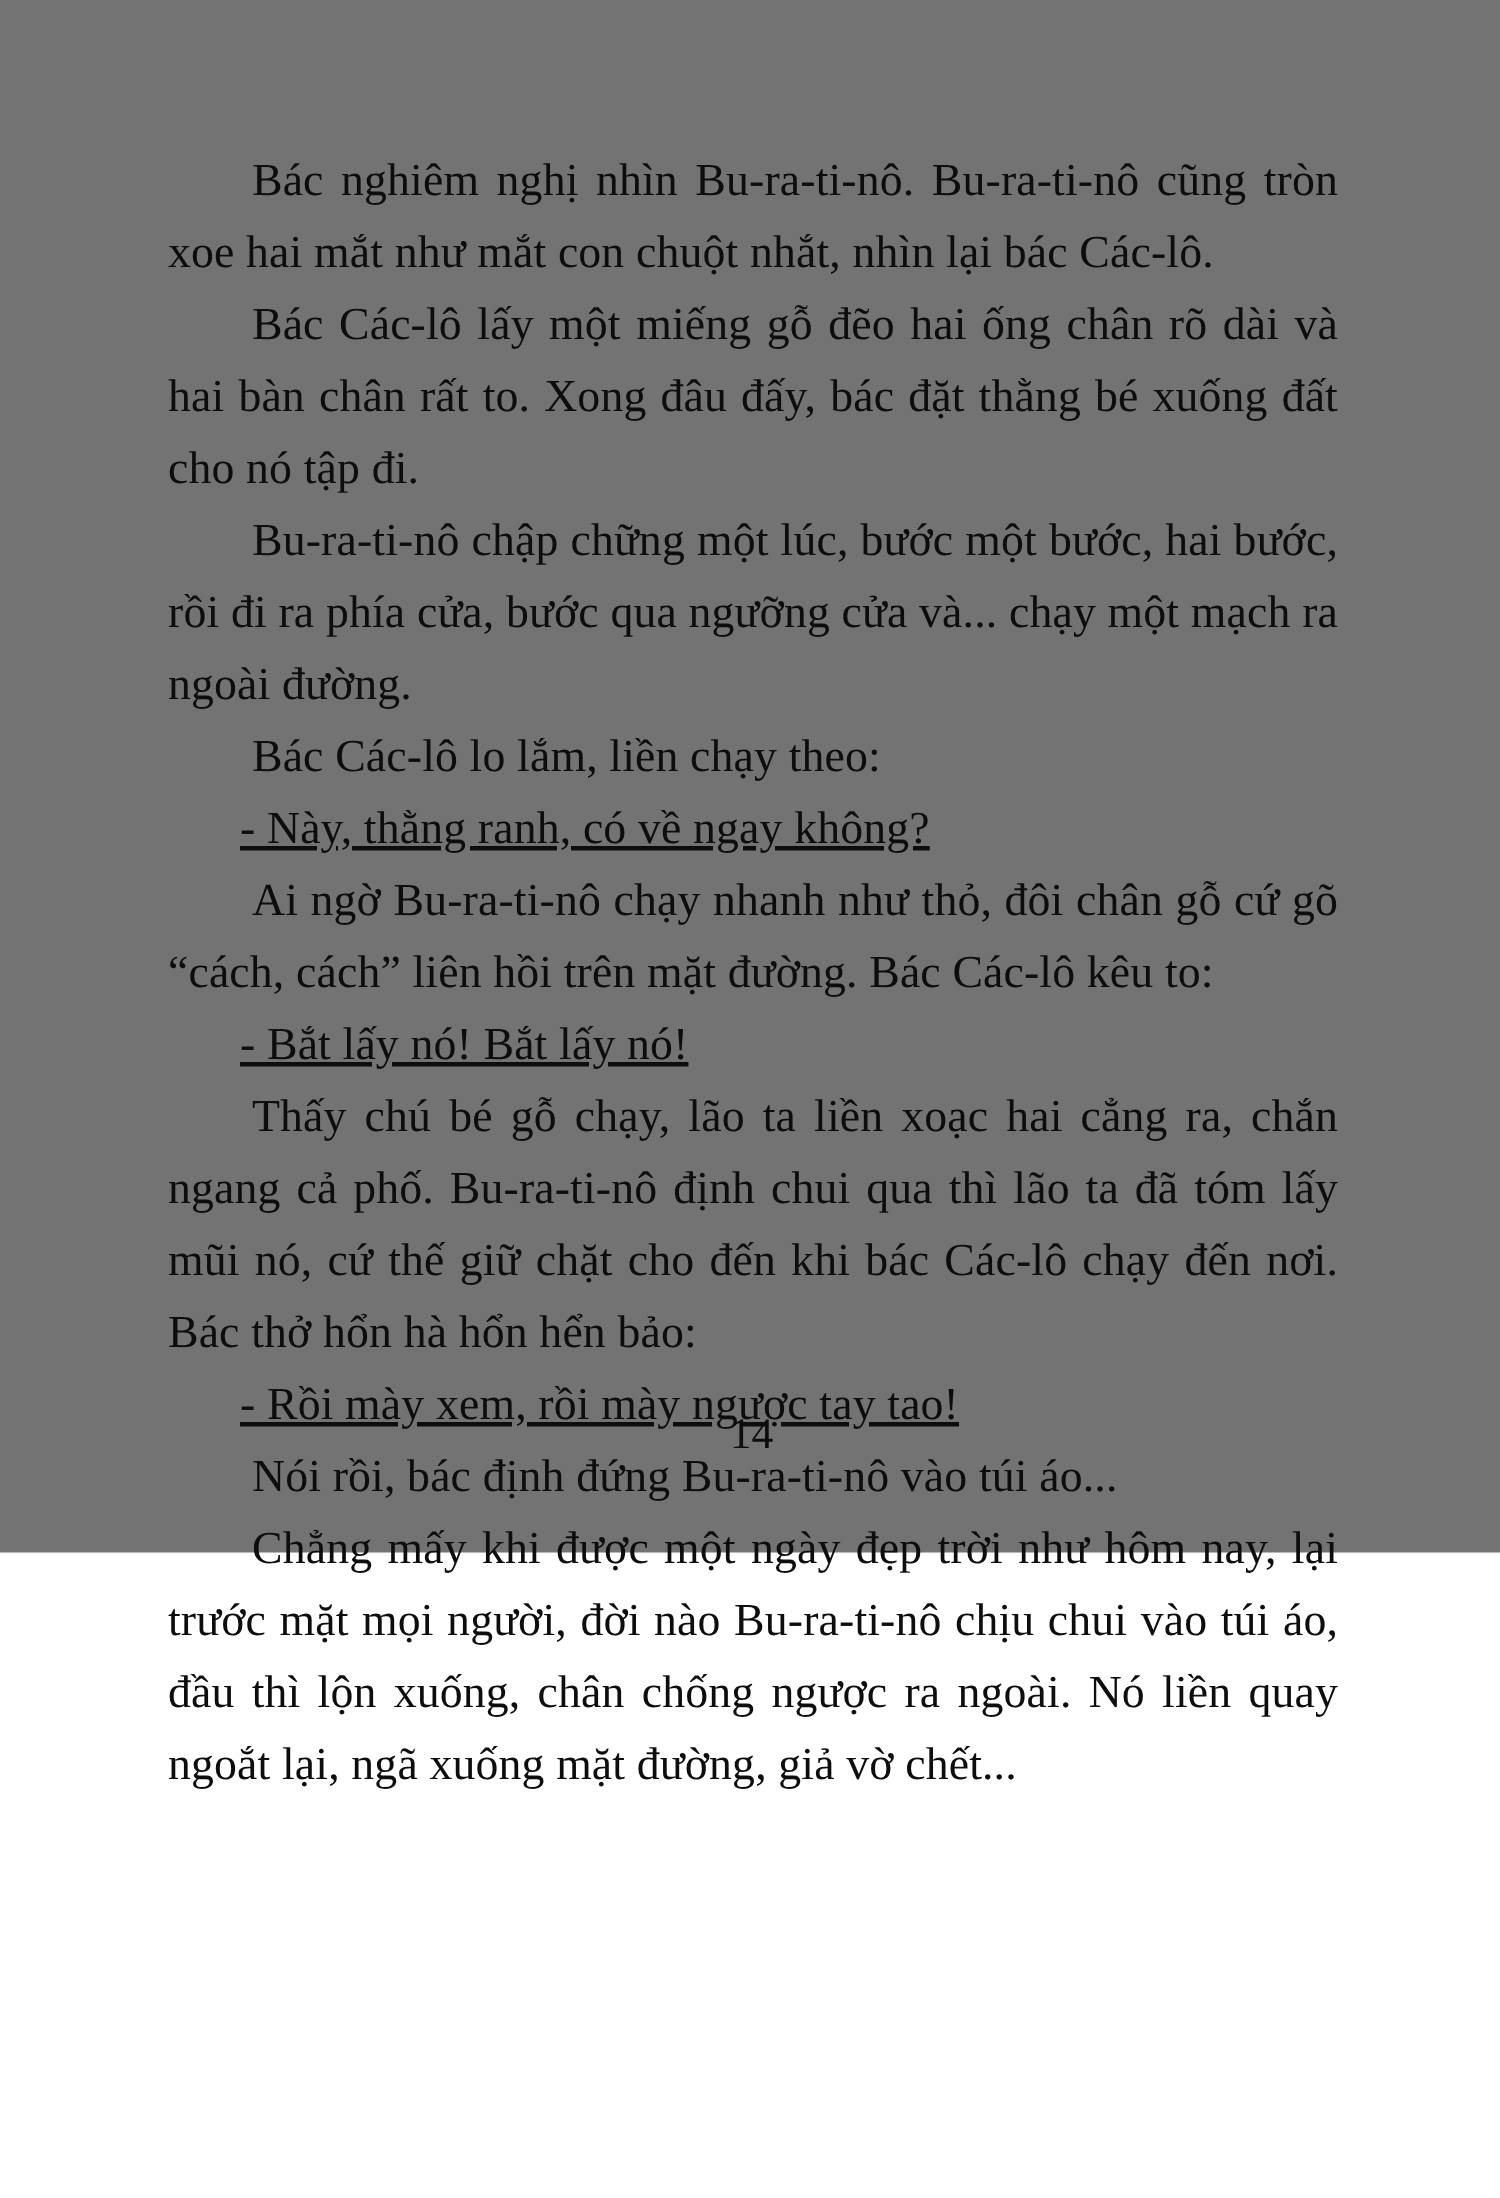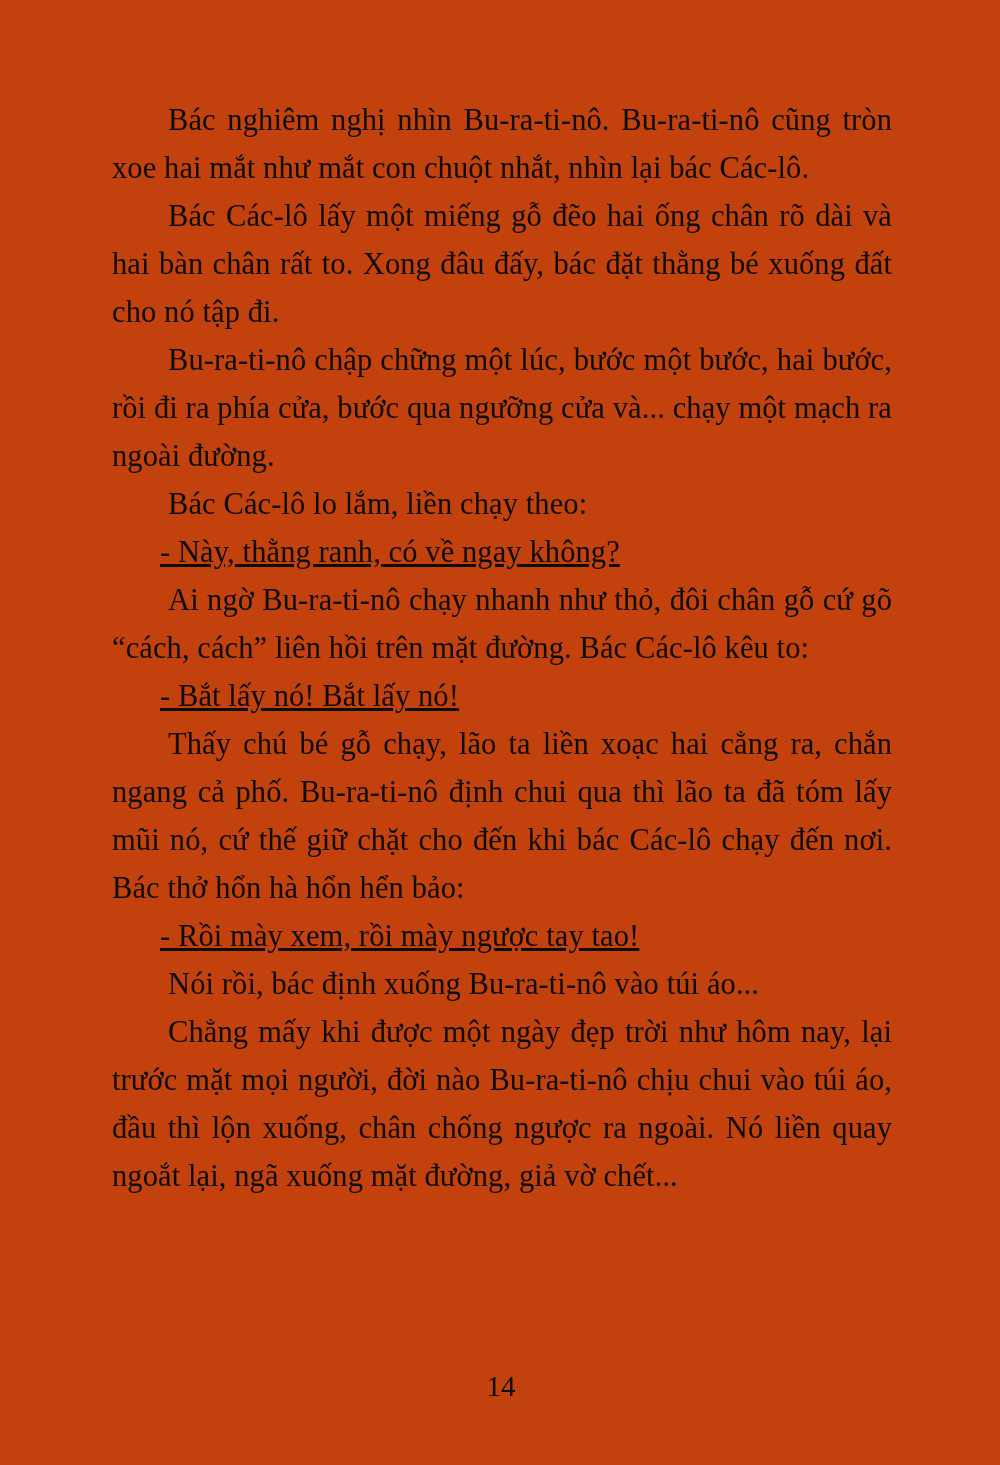--- a/index.html
+++ b/index.html
@@ -10,25 +10,25 @@
   body {
     width: 1000px;
     height: 1465px;
     font-family: "Liberation Serif", "DejaVu Serif", serif;
     color: #0d0d0d;
     position: relative;
     overflow: hidden;
   }
   .page {
     width: 1000px;
-    height: 1465px;
+    height: 1035px;
     box-sizing: border-box;
     padding: 96px 108px 40px 112px;
     position: relative;
-    background: #c2410c;
+    background: #737373;
   }
   .body-text {
     font-size: 30.5px;
     line-height: 48px;
     text-align: justify;
     text-justify: inter-word;
     letter-spacing: 0.1px;
   }
   .para {
     margin: 0 0 0 0;
@@ -55,17 +55,17 @@
   <div class="body-text">
     <p class="para">Bác nghiêm nghị nhìn Bu-ra-ti-nô. Bu-ra-ti-nô cũng tròn xoe hai mắt như mắt con chuột nhắt, nhìn lại bác Các-lô.</p>
     <p class="para">Bác Các-lô lấy một miếng gỗ đẽo hai ống chân rõ dài và hai bàn chân rất to. Xong đâu đấy, bác đặt thằng bé xuống đất cho nó tập đi.</p>
     <p class="para">Bu-ra-ti-nô chập chững một lúc, bước một bước, hai bước, rồi đi ra phía cửa, bước qua ngưỡng cửa và... chạy một mạch ra ngoài đường.</p>
     <p class="para">Bác Các-lô lo lắm, liền chạy theo:</p>
     <p class="para dialogue">- Này, thằng ranh, có về ngay không?</p>
     <p class="para">Ai ngờ Bu-ra-ti-nô chạy nhanh như thỏ, đôi chân gỗ cứ gõ “cách, cách” liên hồi trên mặt đường. Bác Các-lô kêu to:</p>
     <p class="para dialogue">- Bắt lấy nó! Bắt lấy nó!</p>
     <p class="para">Thấy chú bé gỗ chạy, lão ta liền xoạc hai cẳng ra, chắn ngang cả phố. Bu-ra-ti-nô định chui qua thì lão ta đã tóm lấy mũi nó, cứ thế giữ chặt cho đến khi bác Các-lô chạy đến nơi. Bác thở hổn hà hổn hển bảo:</p>
     <p class="para dialogue">- Rồi mày xem, rồi mày ngược tay tao!</p>
-    <p class="para">Nói rồi, bác định xuống Bu-ra-ti-nô vào túi áo...</p>
+    <p class="para">Nói rồi, bác định đứng Bu-ra-ti-nô vào túi áo...</p>
     <p class="para">Chẳng mấy khi được một ngày đẹp trời như hôm nay, lại trước mặt mọi người, đời nào Bu-ra-ti-nô chịu chui vào túi áo, đầu thì lộn xuống, chân chống ngược ra ngoài. Nó liền quay ngoắt lại, ngã xuống mặt đường, giả vờ chết...</p>
   </div>
   <div class="page-number">14</div>
 </div>
 
 </body></html>

